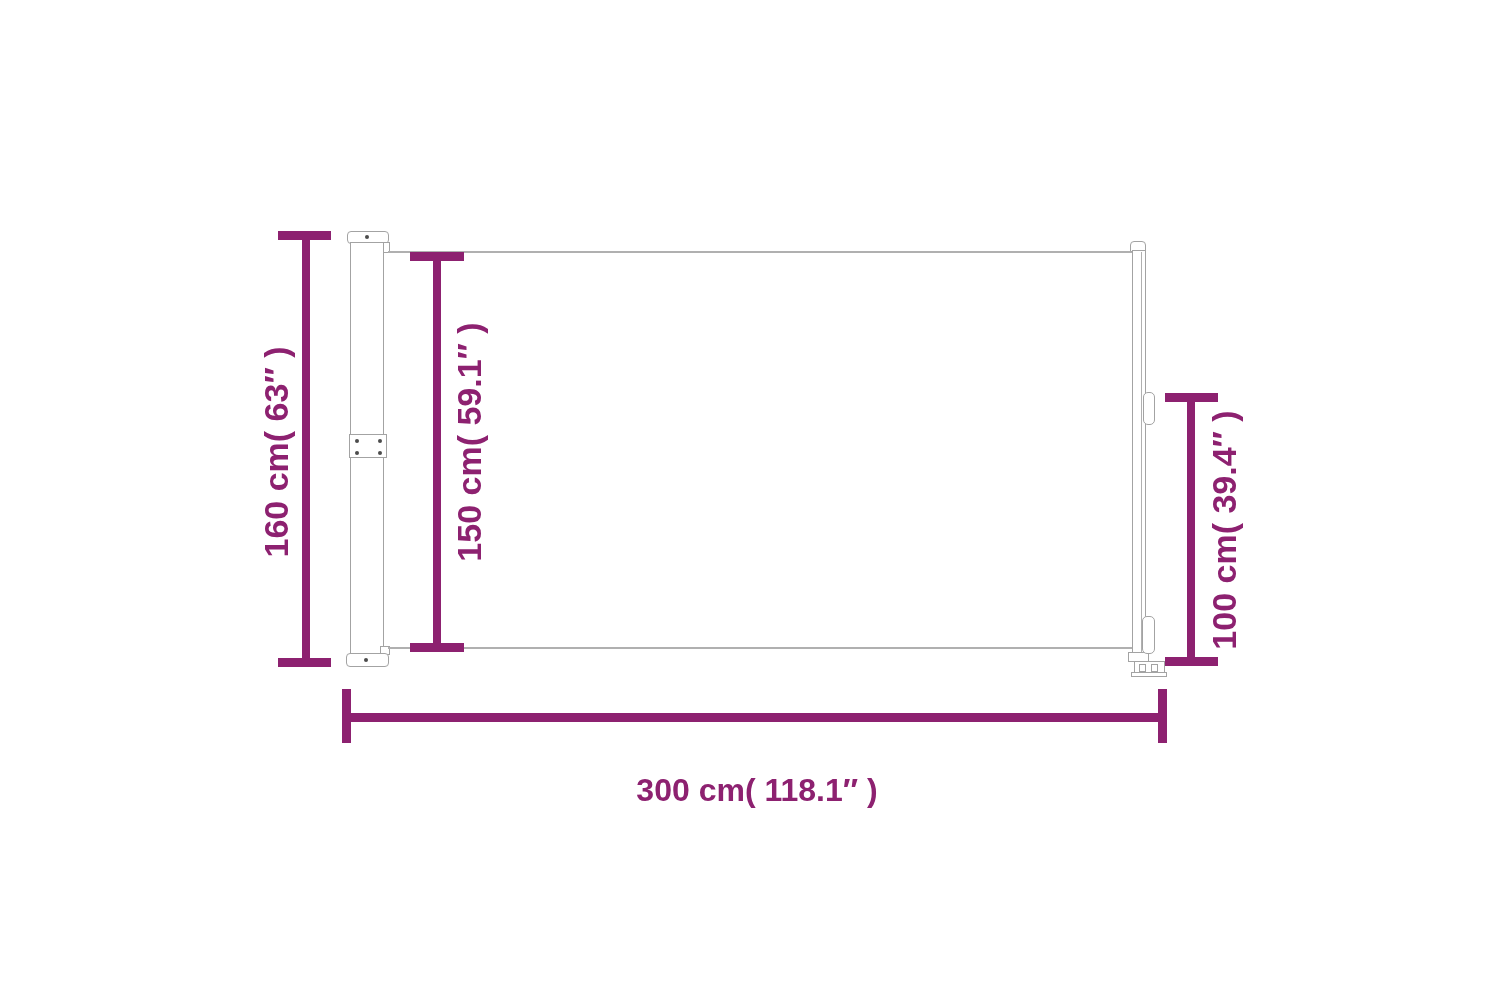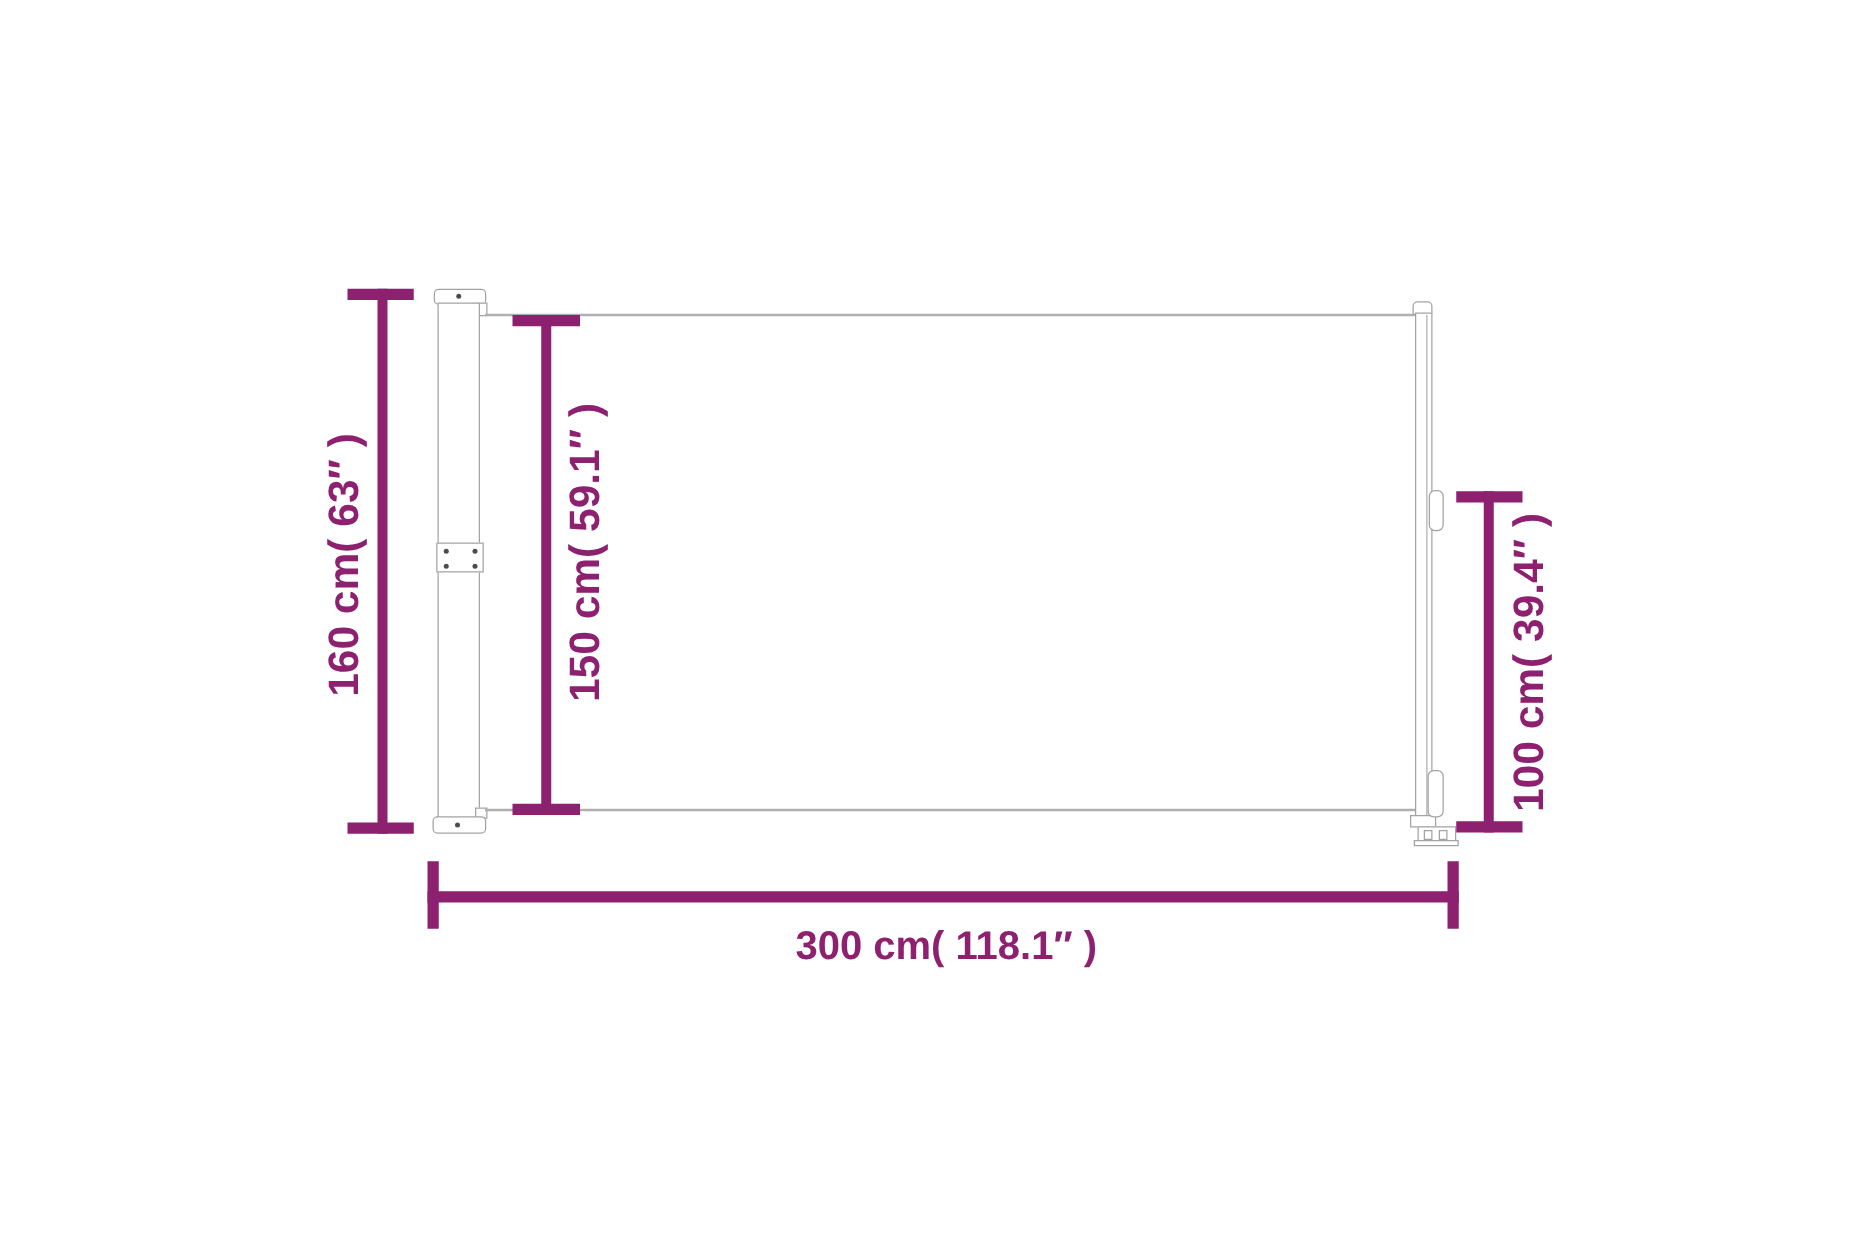--- a/index.html
+++ b/index.html
@@ -27,21 +27,21 @@
     position:absolute;z-index:4;
     transform:translate(-50%,-50%) rotate(-90deg);
     white-space:nowrap;
     font-size:34px;font-weight:700;color:var(--accent);
     letter-spacing:0px;
   }
   .hlabel{
     position:absolute;z-index:4;
     transform:translate(-50%,0);
     white-space:nowrap;
-    font-size:32px;font-weight:700;color:var(--accent);
+    font-size:32px;font-weight:700;color:var(--accent);margin-top:34px;
   }
 </style>
 </head>
 <body>
 
 <div class="canvas">
 
   <div class="gb" style="left:347px;top:231px;width:42px;height:13px;border-radius:4px;"></div>
   <div class="screw" style="left:365px;top:235px;"></div>
   <div class="gb" style="left:380px;top:242px;width:10px;height:11px;"></div>

